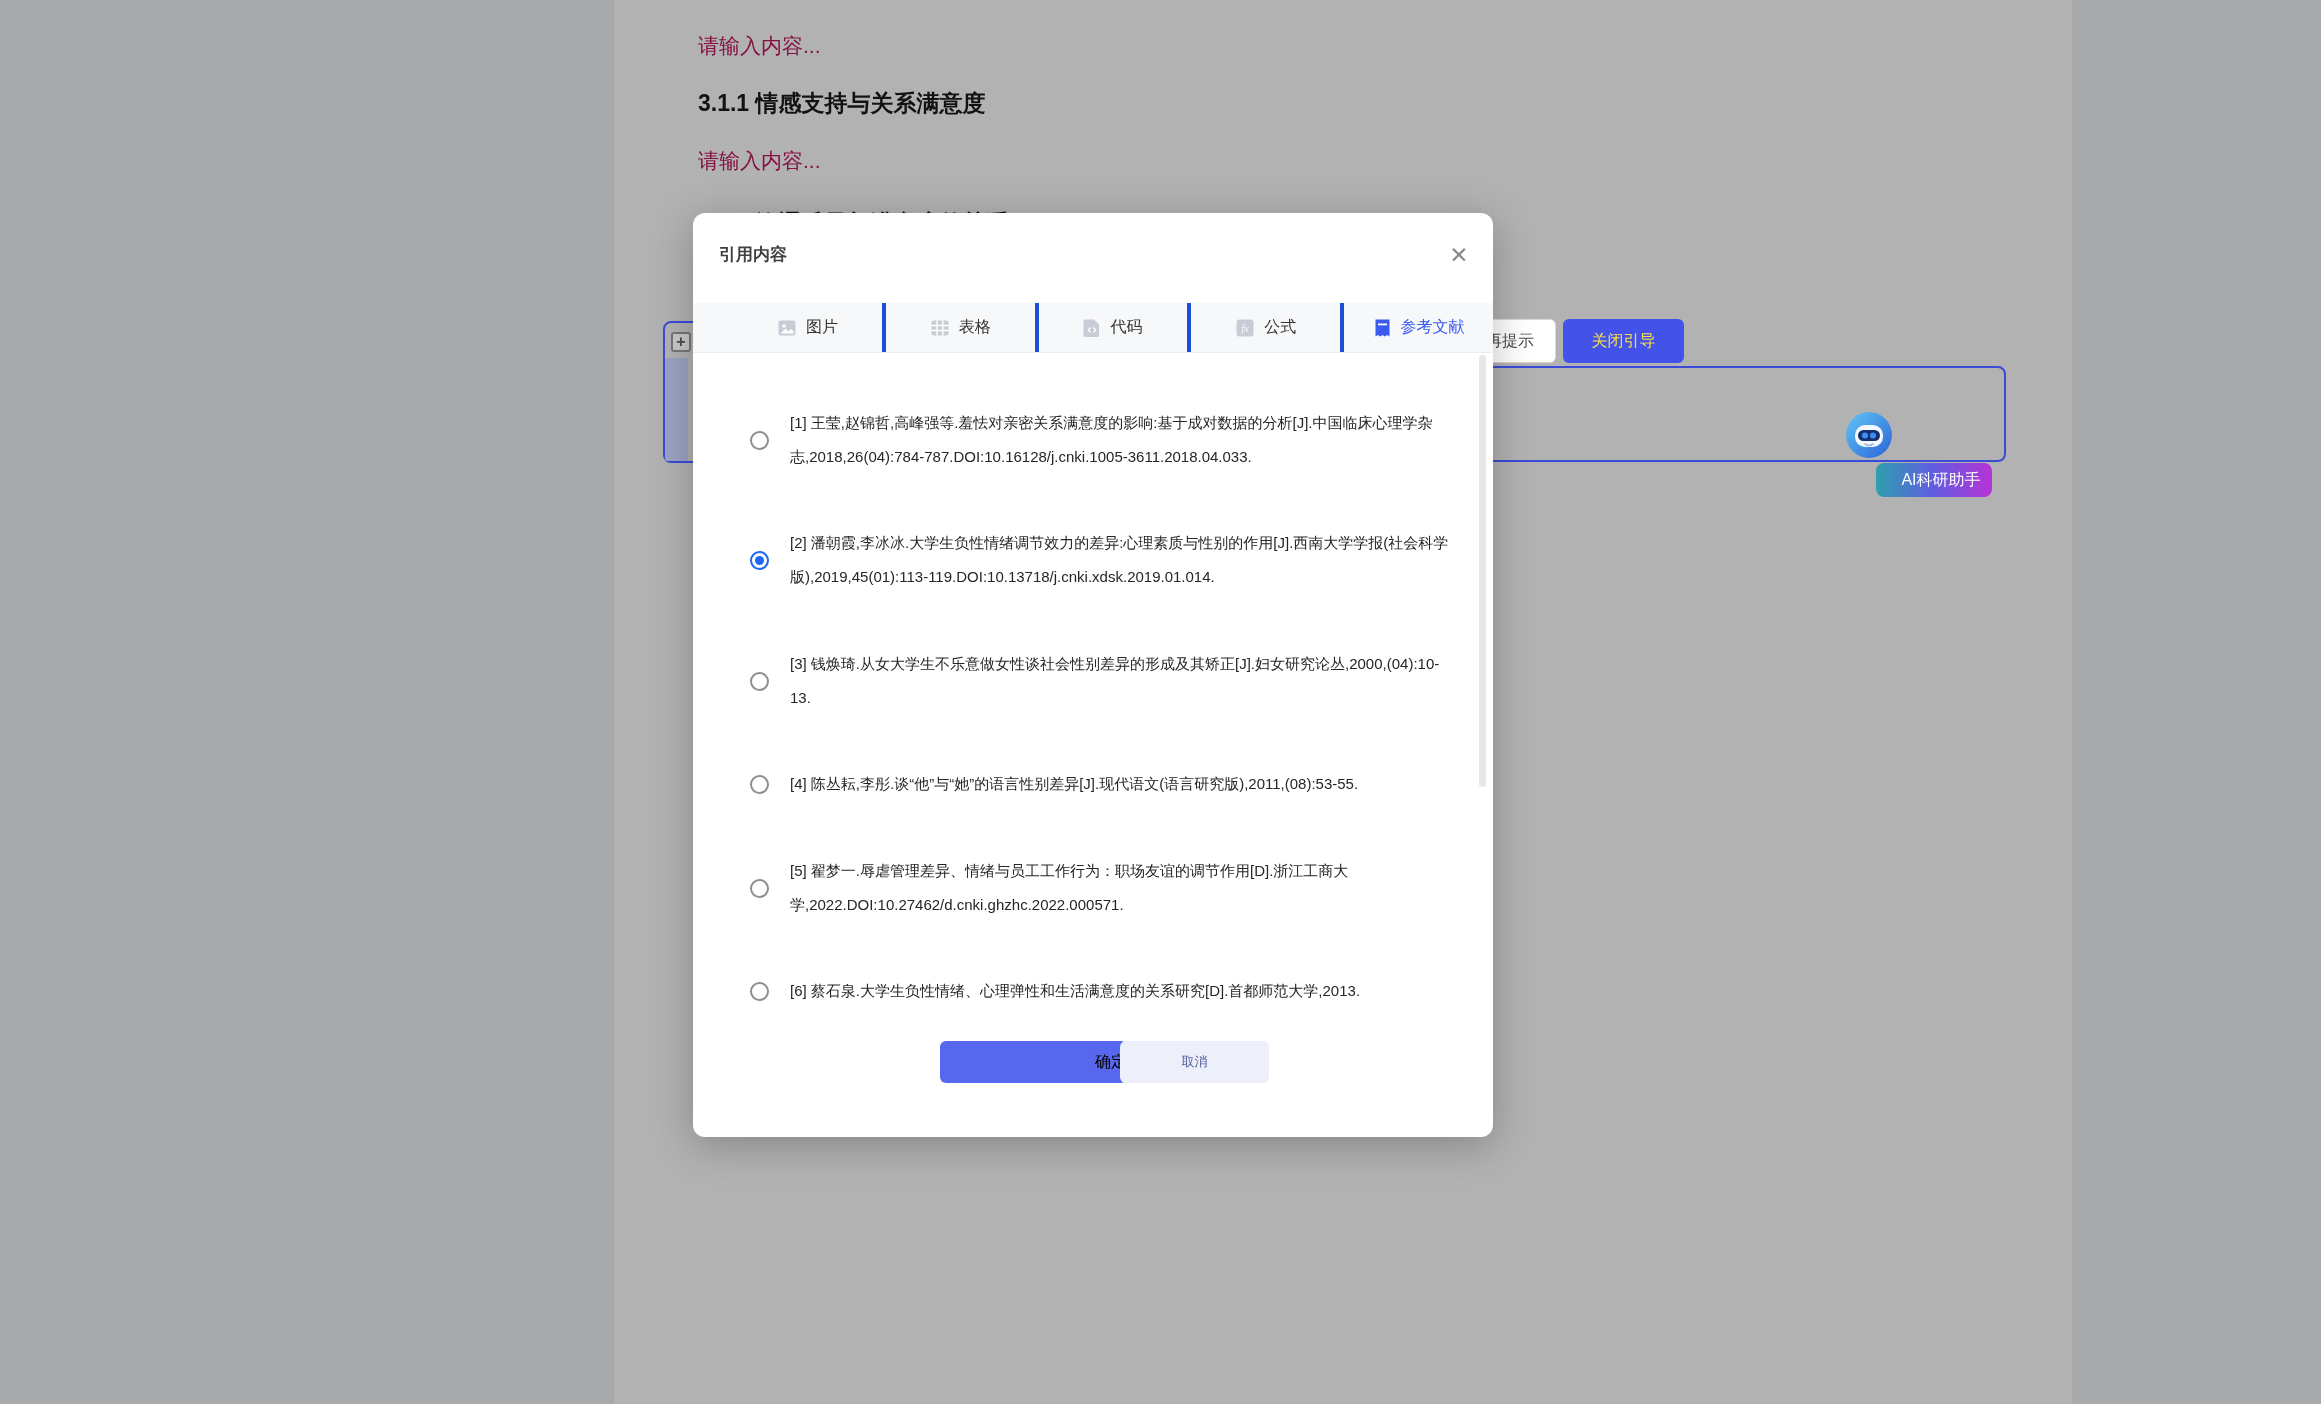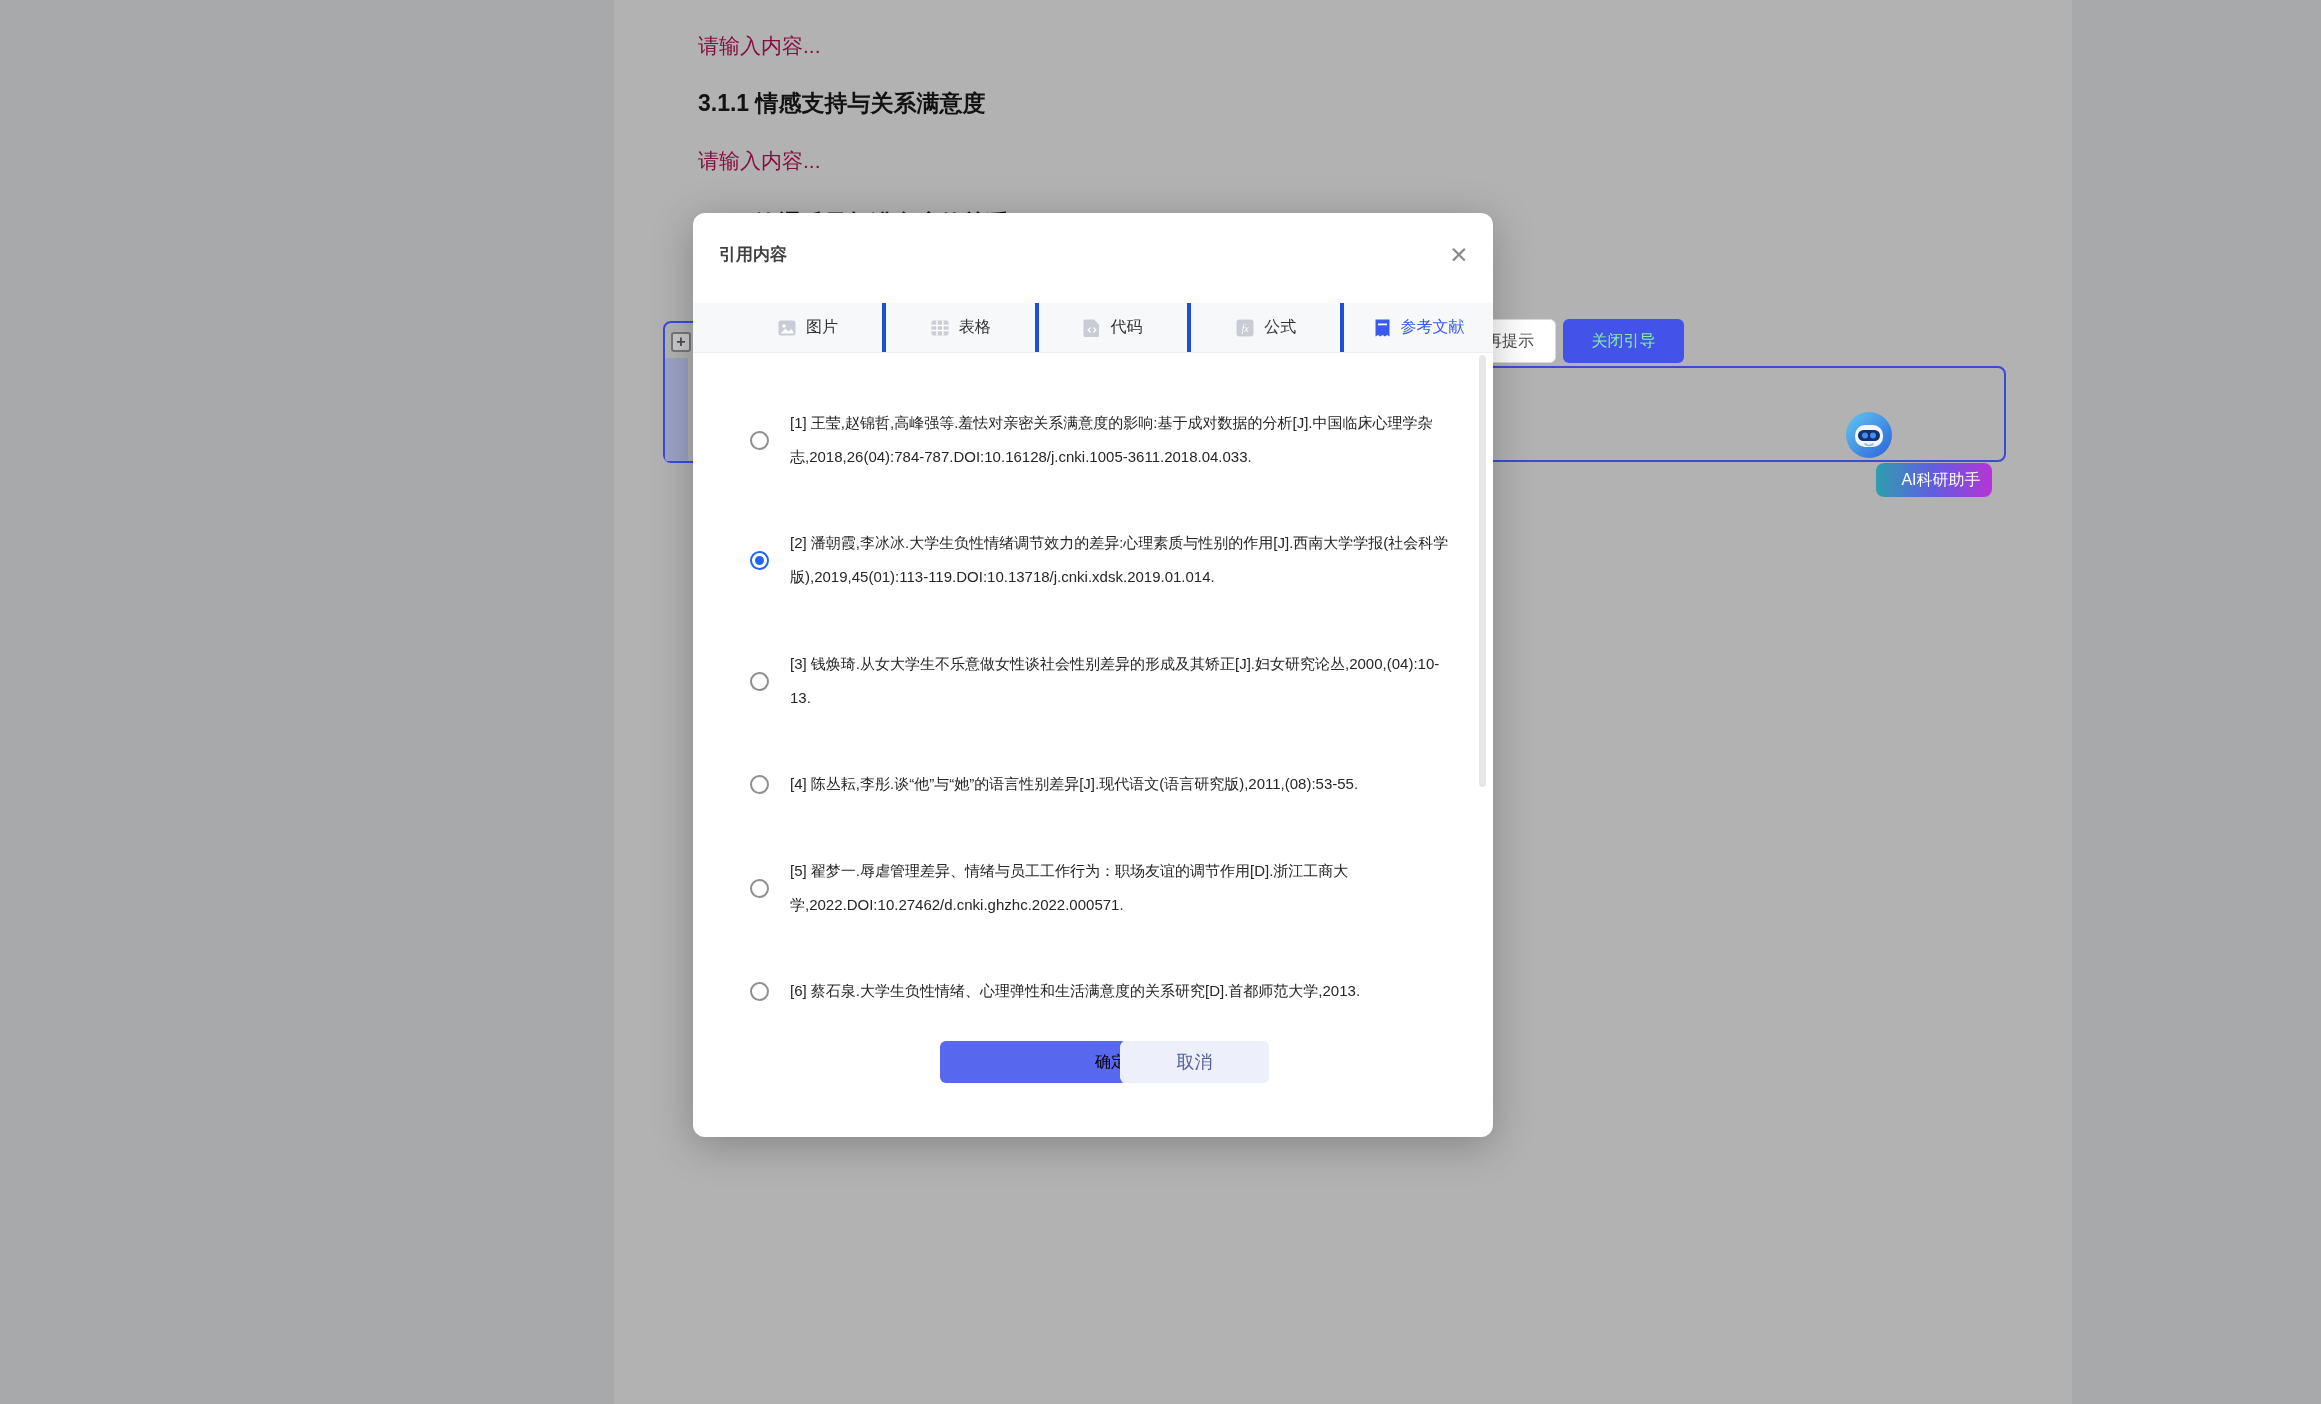--- a/index.html
+++ b/index.html
@@ -24,21 +24,21 @@
     color:#4c4c4e; font-size:16px; line-height:16px; text-align:center; font-weight:bold;
   }
   .block-bar { position:absolute; left:665px; top:358px; width:23px; height:103px; background:#9ba3c4; border-radius:2px; }
   .btn-dont-remind {
     position:absolute; left:1448px; top:319px; width:108px; height:44px;
     background:#ffffff; border:1px solid #d9d9d9; border-radius:6px;
     font-size:16px; color:#4a4a4a; display:flex; align-items:center; justify-content:center;
   }
   .btn-close-guide {
     position:absolute; left:1563px; top:319px; width:121px; height:44px;
-    background:#4353e9; border-radius:6px; font-size:16px; color:#86efac;
+    background:#4353e9; border-radius:6px; font-size:16px; color:#fde047;
     display:flex; align-items:center; justify-content:center;
   }
   .tooltip {
     position:absolute; left:1693px; top:308px; width:262px; height:55px;
     background:#1f1f1f; border-radius:8px; color:#ffffff; font-size:19px; font-weight:600;
     display:flex; align-items:center; justify-content:center; letter-spacing:0.5px;
   }
   .tooltip-arrow {
     position:absolute; left:188px; top:55px; width:0; height:0;
     border-left:11px solid transparent; border-right:11px solid transparent; border-top:12px solid #1f1f1f;
@@ -71,21 +71,21 @@
   .radio.checked { border:2px solid #2066f5; }
   .radio.checked::after { content:""; position:absolute; left:3px; top:3px; width:9px; height:9px;
     border-radius:50%; background:#2066f5; }
   .ref-text { position:absolute; left:97px; width:668px; font-size:15px; line-height:34px; color:#262626; }
   .list-scrollbar { position:absolute; left:786px; top:142px; width:7px; height:432px;
     background:#e7e7ea; border-radius:4px; }
   .btn-confirm { position:absolute; left:247px; top:828px; width:187px; height:42px;
     background:#5868ee; border-radius:6px; color:#000000; font-size:16px;
     display:flex; align-items:center; justify-content:flex-end; }
   .btn-cancel { position:absolute; left:427px; top:828px; width:149px; height:42px;
-    background:#edf0fb; border-radius:6px; color:#51609b; font-size:18px;
+    background:#edf0fb; border-radius:6px; color:#51609b; font-size:13px;
     display:flex; align-items:center; justify-content:center; }
 </style>
 </head>
 <body>
 
 <div class="stage">
 
   <div class="doc-page">
     <div class="doc-text doc-ph" style="top:-16px;">请输入内容...</div>
     <div class="doc-text doc-h" style="top:40px;">3.1.1 情感支持与关系满意度</div>

